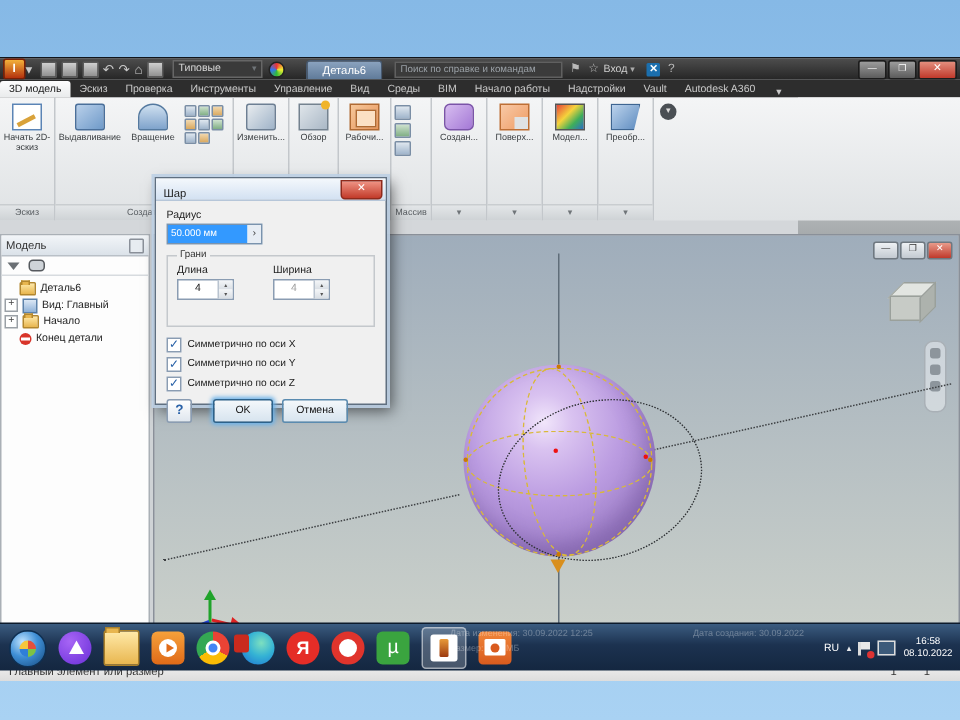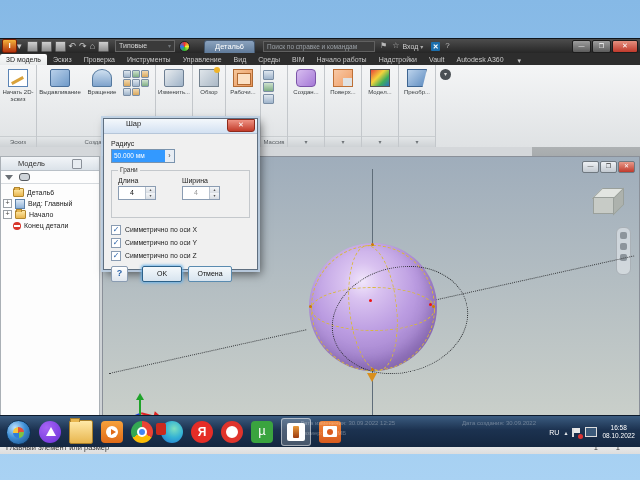--- a/index.html
+++ b/index.html
@@ -79,21 +79,21 @@
   .mstack .mini{width:9px;height:8px;}
   .round-dd{width:11px;height:11px;border-radius:50%;background:#4a4f54;margin:4px 2px 0 4px;
     color:#ddd;font-size:6px;text-align:center;line-height:11px;}
   .chev{color:#6f7478;font-size:6px;}
   
   .mainarea{position:absolute;left:0;top:117px;width:640px;height:283px;background:#cfd3d6;}
   
   .browser{position:absolute;left:0;top:0;width:100px;height:283px;background:#fdfdfd;
     border:1px solid #aab0b6;box-sizing:border-box;}
   .bhead{height:13px;background:linear-gradient(#f2f5f8,#dbe2e9);border-bottom:1px solid #b9c0c7;
-    display:flex;align-items:center;justify-content:space-between;padding:0 17px;}
+    display:flex;align-items:center;justify-content:space-between;padding:0 3px;}
   .bhead-title{font-size:7.5px;color:#333;}
   .pin{width:8px;height:8px;border:1px solid #8a9099;background:#e7ecf1;border-radius:1px;}
   .btools{height:12px;border-bottom:1px solid #d7dbdf;display:flex;align-items:center;gap:6px;padding:0 4px;}
   .funnel{width:0;height:0;border-left:4px solid transparent;border-right:4px solid transparent;
     border-top:5px solid #6b7075;}
   .binoc{width:9px;height:6px;border:1px solid #55595e;border-radius:3px;background:#cfd4d9;}
   .tree{padding:3px 2px;}
   .trow{display:flex;align-items:center;gap:3px;height:11px;font-size:7px;color:#222;white-space:nowrap;}
   .expander{width:7px;height:7px;border:1px solid #9aa0a6;background:#fff;color:#444;
     font-size:7px;line-height:5px;text-align:center;flex:0 0 auto;}
@@ -141,21 +141,21 @@
   .tr-xh{position:absolute;left:35px;top:19px;width:0;height:0;border-top:3px solid transparent;
     border-bottom:3px solid transparent;border-left:6px solid #d22;transform:rotate(14deg);}
   .tr-z{position:absolute;left:6px;top:23px;width:15px;height:2px;background:#1d3fd2;transform:rotate(-22deg);}
   .tr-zh{position:absolute;left:1px;top:23px;width:0;height:0;border-top:3px solid transparent;
     border-bottom:3px solid transparent;border-right:6px solid #1d3fd2;transform:rotate(-22deg);}
   
   .dialog{position:absolute;left:103px;top:118px;width:153px;height:150px;z-index:30;
     background:#f0f0f0;border:1px solid #5f6f80;box-shadow:3px 4px 9px rgba(0,0,0,0.55);
     outline:2px solid rgba(190,208,228,0.9);}
   .dlg-title{height:14px;background:linear-gradient(#f4f8fc,#d3e1f2);border-bottom:1px solid #b6c6d9;
-    display:flex;align-items:flex-start;justify-content:space-between;padding:0 2px 0 22px;}
+    display:flex;align-items:flex-end;justify-content:space-between;padding:0 2px 0 5px;}
   .dlg-title-text{font-size:7.5px;color:#1d1d1d;}
   .dlg-close{width:26px;height:11px;background:linear-gradient(#ef9384,#c23b2a);border:1px solid #8e2a1c;
     border-radius:0 0 3px 3px;color:#fff;font-size:7px;line-height:10px;text-align:center;}
   .dlg-body{position:relative;padding:3px 7px;}
   .dlg-label{font-size:7px;color:#222;margin:3px 0 2px;}
   .dlg-input{display:flex;width:62px;height:12px;border:1px solid #7a93ad;background:#fff;}
   .dlg-input .val{flex:1;background:#3399ff;color:#fff;font-size:6.5px;line-height:11px;padding:0 2px;
     white-space:nowrap;overflow:hidden;}
   .dlg-input .arr{width:9px;text-align:center;font-size:7px;line-height:11px;color:#444;background:#e7edf4;}
   .groupbox{position:relative;margin-top:7px;border:1px solid #c4c8cc;height:42px;padding:2px 6px;}

